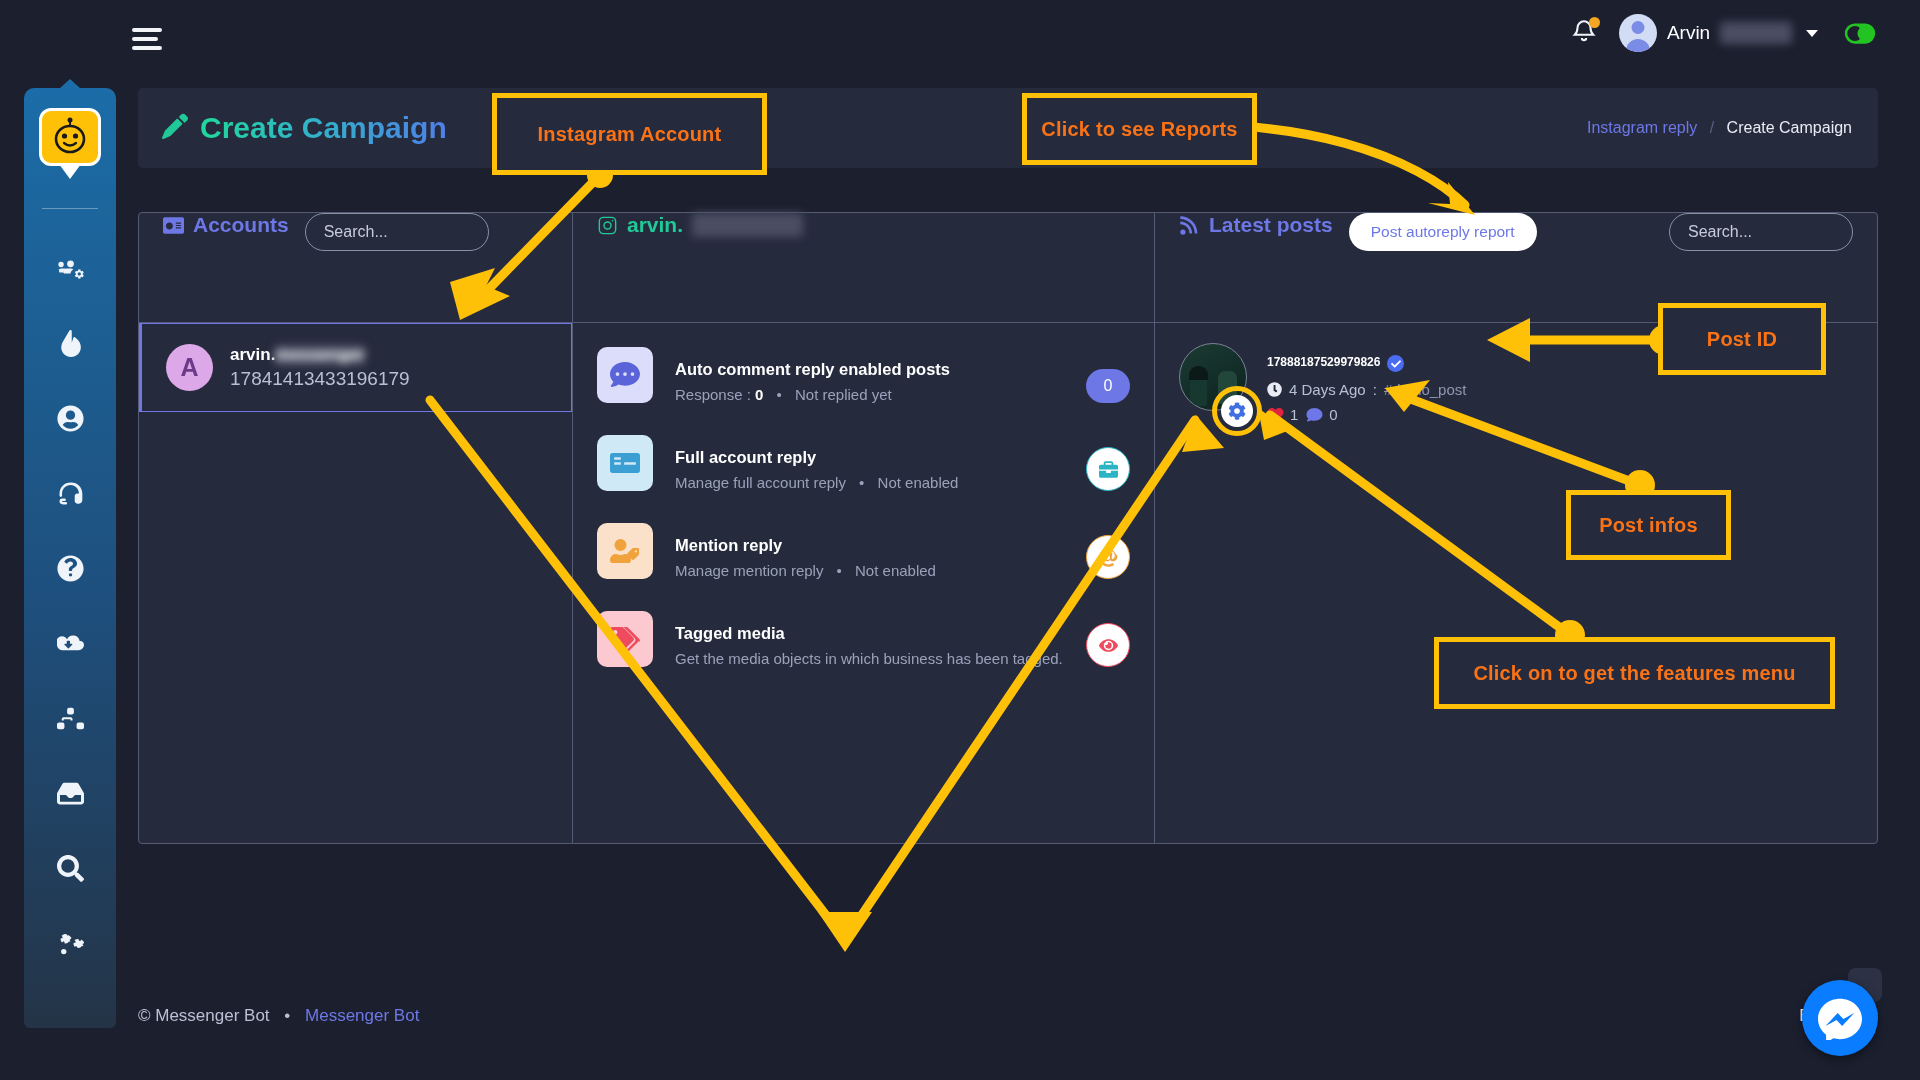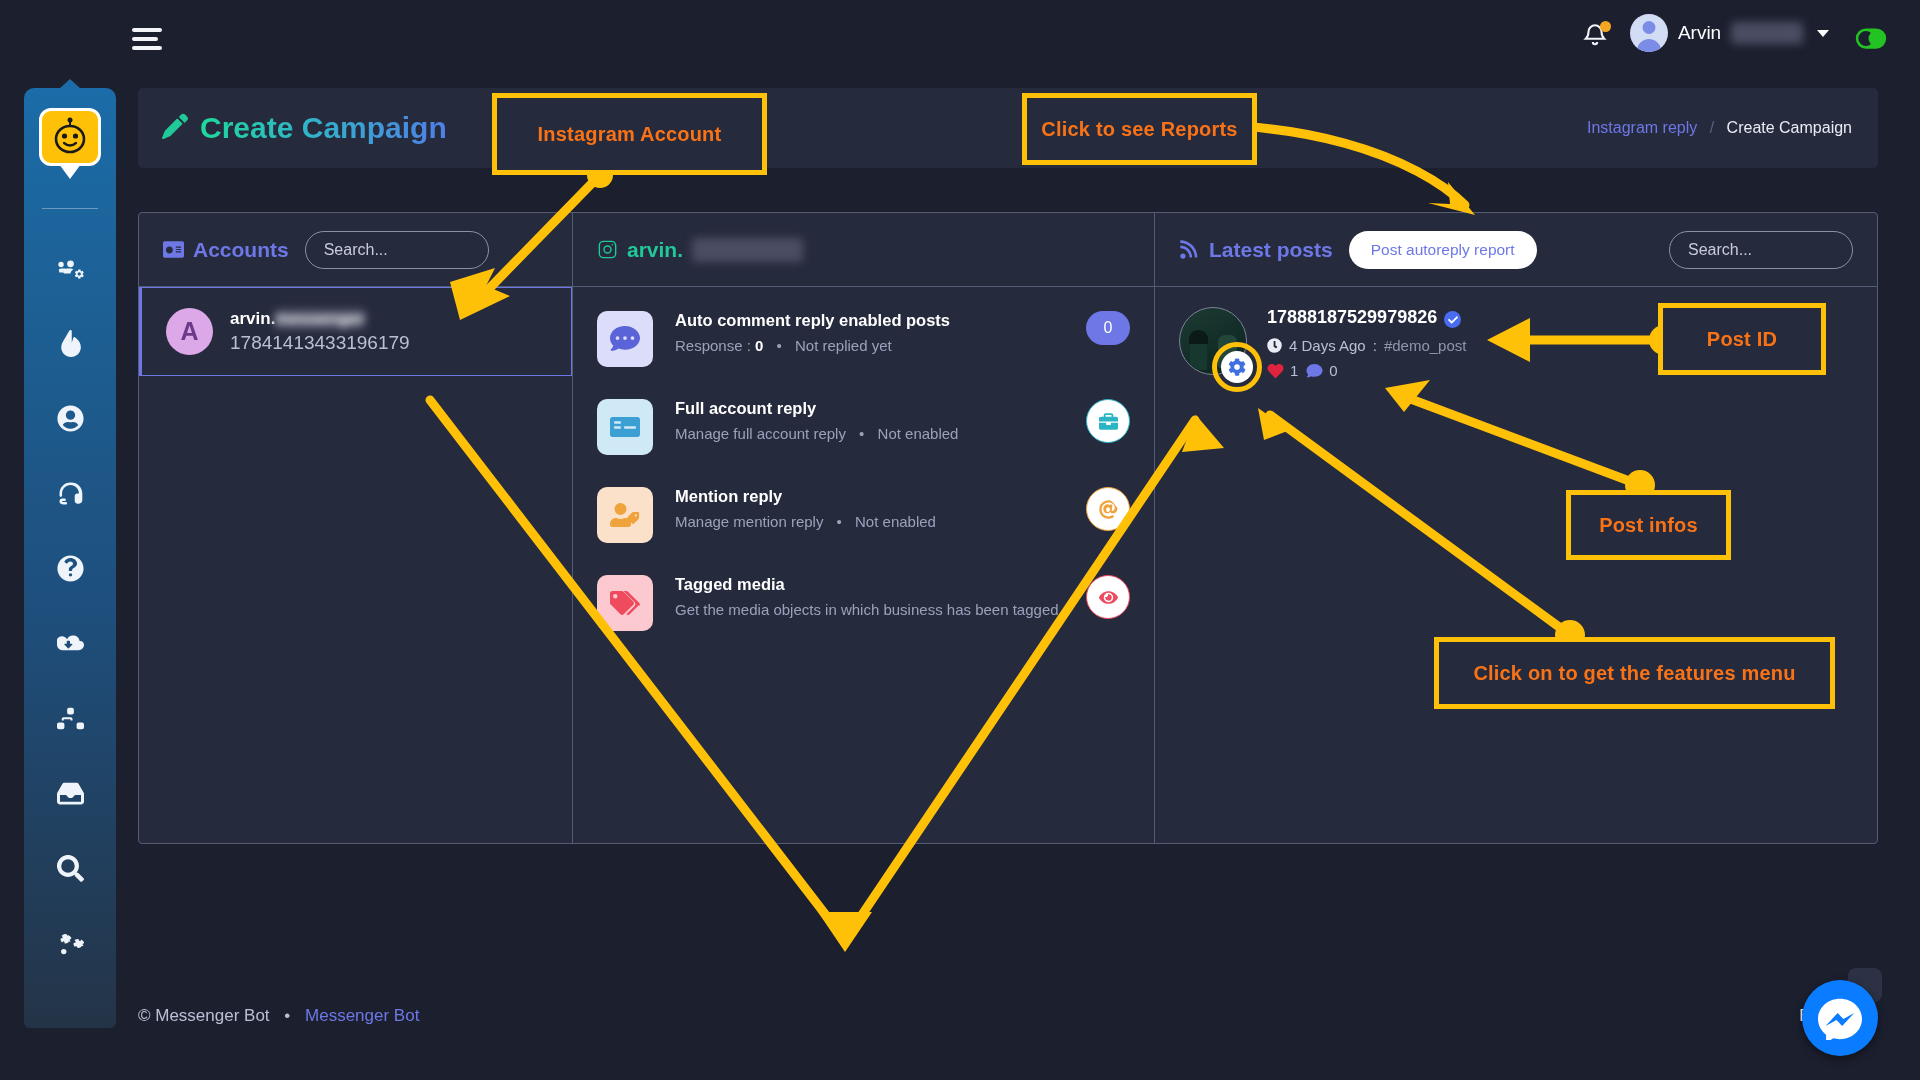--- a/index.html
+++ b/index.html
@@ -39,21 +39,21 @@
     width: 100%; height: 75px; display: flex; align-items: center; justify-content: center;
     cursor: pointer;
   }
   .side-item svg { width: 27px; height: 27px; fill: #eef4fa; }
 
   
   .topbar { position: absolute; left: 92px; top: 0; right: 0; height: 80px; }
   .hamburger { position: absolute; left: 40px; top: 28px; width: 30px; cursor: pointer; }
   .hamburger span { display: block; height: 4px; background: #f2f4f8; border-radius: 2px; margin-bottom: 5px; }
   .hamburger span:nth-child(2) { width: 26px; }
-  .header-right { position: absolute; right: 29px; top: 14px; display: flex; align-items: flex-end; gap: 22px; }
+  .header-right { position: absolute; right: 40px; top: 14px; display: flex; align-items: center; gap: 22px; }
   .bell-wrap { position: relative; cursor: pointer; }
   .bell-wrap svg { width: 26px; height: 26px; fill: none; stroke: #f0f3f8; stroke-width: 1.9; }
   .bell-dot { position: absolute; top: -1px; right: -3px; width: 11px; height: 11px; border-radius: 50%; background: #f5a623; }
   .user-box { display: flex; align-items: center; gap: 10px; cursor: pointer; }
   .avatar-hdr { width: 38px; height: 38px; border-radius: 50%; background: #d2dcf5; position: relative; overflow: hidden; }
   .avatar-hdr::before { content:""; position:absolute; top:7px; left:50%; transform:translateX(-50%); width:13px; height:13px; border-radius:50%; background:#7b8ce6;}
   .avatar-hdr::after { content:""; position:absolute; bottom:-3px; left:50%; transform:translateX(-50%); width:24px; height:16px; border-radius:12px 12px 0 0; background:#7b8ce6;}
   .user-name { color: #fff; font-size: 19px; }
   .blurred {
     display: inline-block; background: #4a4e63; color: transparent; border-radius: 4px;
@@ -82,21 +82,21 @@
   .main-card {
     position: absolute; left: 138px; top: 212px; right: 42px; height: 632px;
     background: #262a3d; border: 1px solid #555b74; border-radius: 4px;
     display: flex;
   }
   .col { height: 100%; position: relative; }
   .col-accounts { width: 434px; border-right: 1px solid #555b74; }
   .col-features { width: 582px; border-right: 1px solid #555b74; }
   .col-posts { flex: 1; }
   .col-head {
-    height: 74px; display: flex; align-items: center; padding: 0 24px;
+    height: 110px; display: flex; align-items: flex-start; padding: 0 24px;
     border-bottom: 1px solid #555b74; gap: 16px;
   }
   .col-head-title { font-size: 21px; font-weight: 600; display: flex; align-items: center; gap: 9px; }
   .blue-title { color: #6d78e6; }
   .green-title { color: #20c997; }
   .col-head-title svg { width: 21px; height: 21px; }
   .search-pill {
     width: 184px; height: 38px; border: 1px solid #8a90a8; border-radius: 20px;
     background: transparent; color: #c7ccdd; font-size: 16px; padding: 0 18px;
     outline: none; font-family: "Liberation Sans", sans-serif;
@@ -111,21 +111,21 @@
   .acc-avatar {
     width: 47px; height: 47px; border-radius: 50%; background: #dca8e8;
     display: flex; align-items: center; justify-content: center;
     color: #6b3b8a; font-size: 25px; font-weight: 700;
   }
   .acc-name { color: #fff; font-size: 17px; font-weight: 700; }
   .acc-id { color: #b9c0d4; font-size: 19px; margin-top: 3px; text-align: center; }
 
   
   .feat-list { padding: 8px 0; }
-  .feat-row { display: flex; align-items: flex-start; padding: 16px 24px; gap: 22px; cursor: pointer; }
+  .feat-row { display: flex; align-items: flex-end; padding: 16px 24px; gap: 22px; cursor: pointer; }
   .feat-icon { width: 56px; height: 56px; border-radius: 10px; display:flex; align-items:center; justify-content:center; flex: 0 0 auto;}
   .feat-icon svg { width: 30px; height: 30px; }
   .feat-text { flex: 1; min-width: 0; }
   .feat-title { color: #fff; font-size: 16.5px; font-weight: 700; }
   .feat-sub { color: #9aa2bb; font-size: 15px; margin-top: 7px; }
   .feat-sub .dot { margin: 0 9px; color: #9aa2bb; }
   .feat-action {
     width: 44px; height: 44px; border-radius: 50%; display: flex; align-items: center; justify-content: center;
     flex: 0 0 auto; cursor: pointer;
   }
@@ -153,21 +153,21 @@
   .post-thumb .hair { position:absolute; left:9px; top:22px; width:19px; height:14px; background:#0b1a16; border-radius:9px 9px 0 0;}
   .gear-btn {
     position: absolute; right: -6px; bottom: -4px; width: 32px; height: 32px; border-radius: 50%;
     background: #fff; display: flex; align-items: center; justify-content: center; cursor: pointer;
   }
   .gear-btn svg { width: 18px; height: 18px; fill: #3f6fe0; }
   .gear-ring {
     position: absolute; right: -15px; bottom: -13px; width: 50px; height: 50px;
     border-radius: 50%; border: 5px solid #ffc107; pointer-events: none;
   }
-  .post-id { color: #fff; font-size: 18px; font-weight: 700; display: flex; align-items: flex-end; gap: 7px; }
+  .post-id { color: #fff; font-size: 12px; font-weight: 700; display: flex; align-items: flex-start; gap: 7px; margin-top: 12px; }
   .verified { width: 17px; height: 17px; border-radius: 50%; background: #4a6cf0; display:flex;align-items:center;justify-content:center;}
   .verified svg { width: 10px; height: 10px; fill: #fff; }
   .post-meta { color: #b9c0d4; font-size: 15px; margin-top: 9px; display: flex; align-items: center; gap: 7px; }
   .post-meta svg { width: 15px; height: 15px; fill: #e9ecf4; }
   .tag-grey { color: #8f97af; }
   .post-stats { display: flex; align-items: center; gap: 8px; margin-top: 8px; }
   .stat { display: flex; align-items: center; gap: 6px; color: #b9c0d4; font-size: 15px; }
   .stat svg { width: 17px; height: 16px; }
 
   

